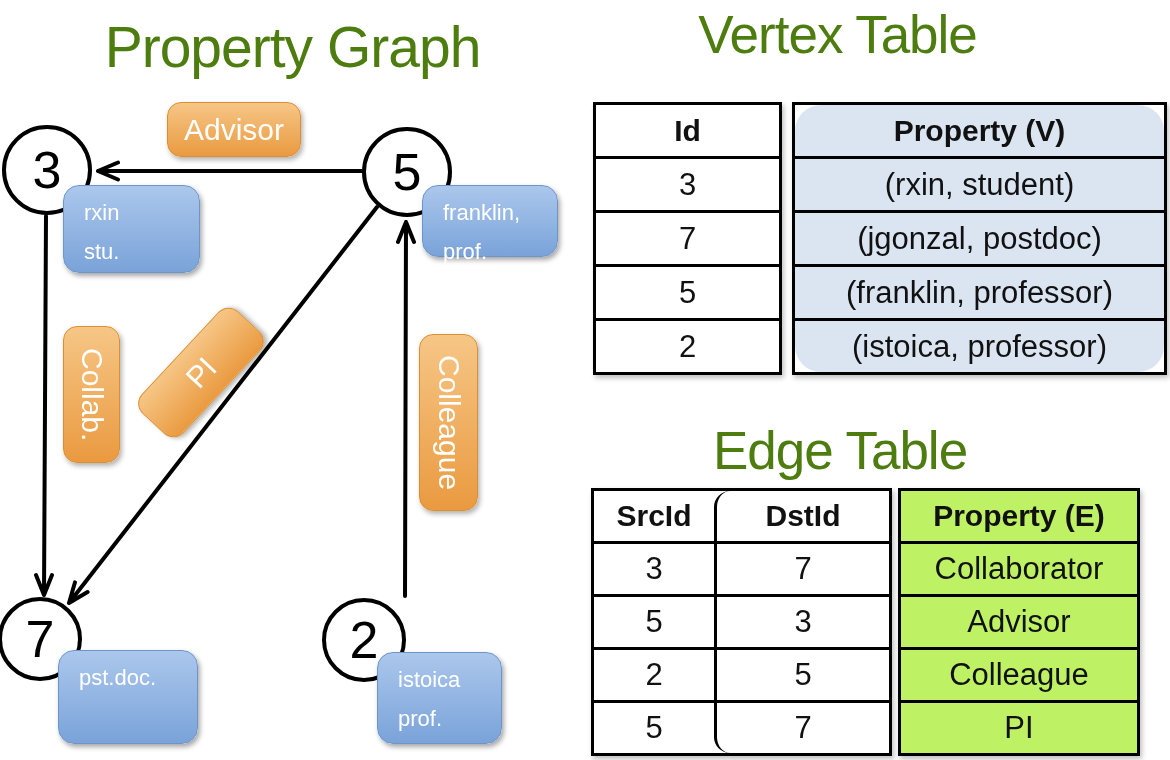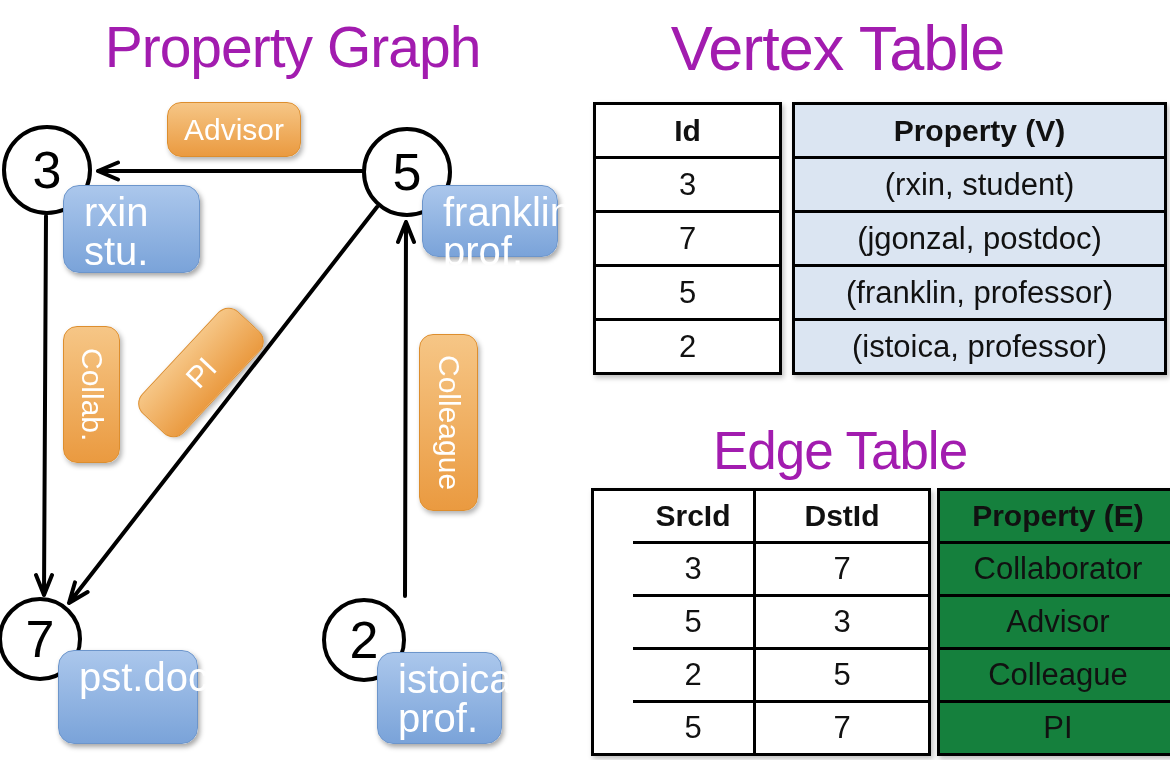--- a/index.html
+++ b/index.html
@@ -1,42 +1,42 @@
 <!DOCTYPE html>
 <html><head>
 <meta charset="utf-8">
 <style>
   html,body { margin:0; padding:0; background:#ffffff; }
   .canvas {
     position:relative; width:1170px; height:760px; background:#ffffff;
     font-family:"Liberation Sans", sans-serif; overflow:hidden; color:#000;
   }
-  .title { position:absolute; text-align:center; color:#a21caf; letter-spacing:-1px; }
+  .title { position:absolute; text-align:center; color:#4d7c0f; letter-spacing:-1px; }
   .title-graph  { left:0px;   top:14px;  width:585px; font-size:57px; }
-  .title-vertex { left:585px; top:12px;  width:505px; font-size:63px; }
+  .title-vertex { left:585px; top:4px;  width:505px; font-size:53px; }
   .title-edge   { left:585px; top:420px; width:510px; font-size:53px; }
 
   
   .node {
     position:absolute; box-sizing:border-box; background:#fff;
     border:4px solid #000; border-radius:50%;
     display:flex; align-items:center; justify-content:center;
     font-size:52px; z-index:3;
   }
   .node-3 { left:2px;   top:125px; width:90px; height:90px; }
   .node-5 { left:362px; top:127px; width:90px; height:90px; }
   .node-7 { left:-2px;  top:597px; width:84px; height:84px; }
   .node-2 { left:322px; top:598px; width:84px; height:84px; }
 
   
   .vbox {
     position:absolute; box-sizing:border-box; z-index:4;
     background:linear-gradient(180deg,#abc7ec 0%,#7aa3d9 100%);
     border:1px solid #6c95cb; border-radius:16px;
-    color:#fff; font-size:40px; line-height:39px;
+    color:#fff; font-size:22px; line-height:39px;
     padding:7px 12px 0 20px;
     box-shadow:2px 3px 5px rgba(0,0,0,0.35);
   }
   .vbox-rxin     { left:63px;  top:185px; width:137px; height:88px; }
   .vbox-franklin { left:422px; top:185px; width:136px; height:72px; }
   .vbox-jgonzal  { left:58px;  top:650px; width:140px; height:94px; }
   .vbox-istoica  { left:377px; top:652px; width:125px; height:92px; }
 
   
   .ebox {
@@ -57,34 +57,34 @@
 
   
   .tbl { position:absolute; display:flex; }
   .tbl-vertex { left:593px; top:102px; gap:10px; }
   .tbl-edge   { left:591px; top:488px; gap:6px; }
   .tgroup {
     display:flex; border:3px solid #000; background:#fff;
     box-shadow:2px 3px 5px rgba(0,0,0,0.25);
   }
   .tcol { display:flex; flex-direction:column; }
-  .tcol + .tcol { border-left:3px solid #000; }
+  .tcol + .tcol { border-left:3px solid #000;border-radius:16px; }
   .cell {
     display:flex; align-items:center; justify-content:center;
     font-size:31px; color:#111;
   }
   .cell + .cell { border-top:3px solid #000; }
   .cell.hdr { font-weight:bold; font-size:30px; }
   .tbl-vertex .cell { height:51px; }
   .tbl-edge   .cell { height:50px; }
   .w-id   { width:183px; }
-  .w-vprop{ width:369px; background:#dbe5f2; }
-  .w-src  { width:120px;padding-left:39px; }
+  .w-vprop{ width:369px; background:#dbe5f2;border-radius:26px; }
+  .w-src  { width:120px; }
   .w-dst  { width:172px; }
-  .w-eprop{ width:236px; background:#15803d; }
+  .w-eprop{ width:236px; background:#bef264; }
 </style>
 </head>
 <body>
 
 <div class="canvas">
 
   <div class="title title-graph">Property Graph</div>
   <div class="title title-vertex">Vertex Table</div>
   <div class="title title-edge">Edge Table</div>
 

